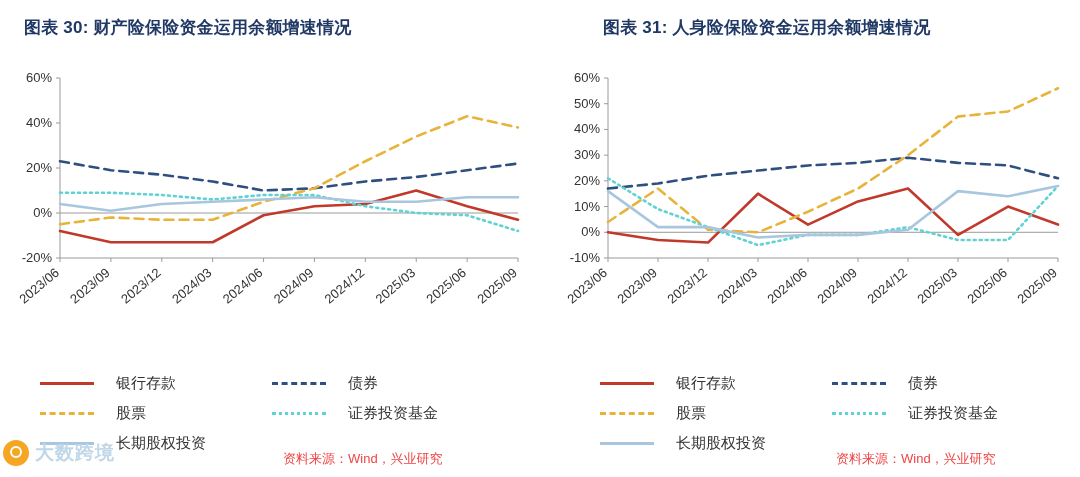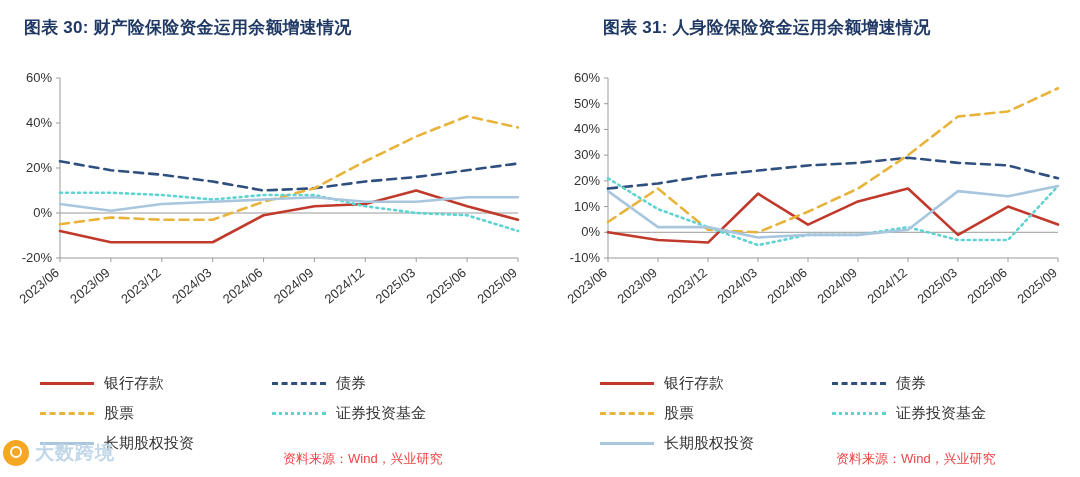--- a/index.html
+++ b/index.html
@@ -60,20 +60,21 @@
     display: flex;
     flex-direction: row;
     align-items: center;
     height: 30px;
   }
   .legend-item {
     display: flex;
     flex-direction: row;
     align-items: center;
     width: 232px;
+    gap: 12px;
   }
   .legend-swatch {
     width: 54px;
     height: 0;
     border-top-width: 3px;
     margin-right: 10px;
     flex: 0 0 auto;
   }
   .legend-label {
     font-size: 15px;

